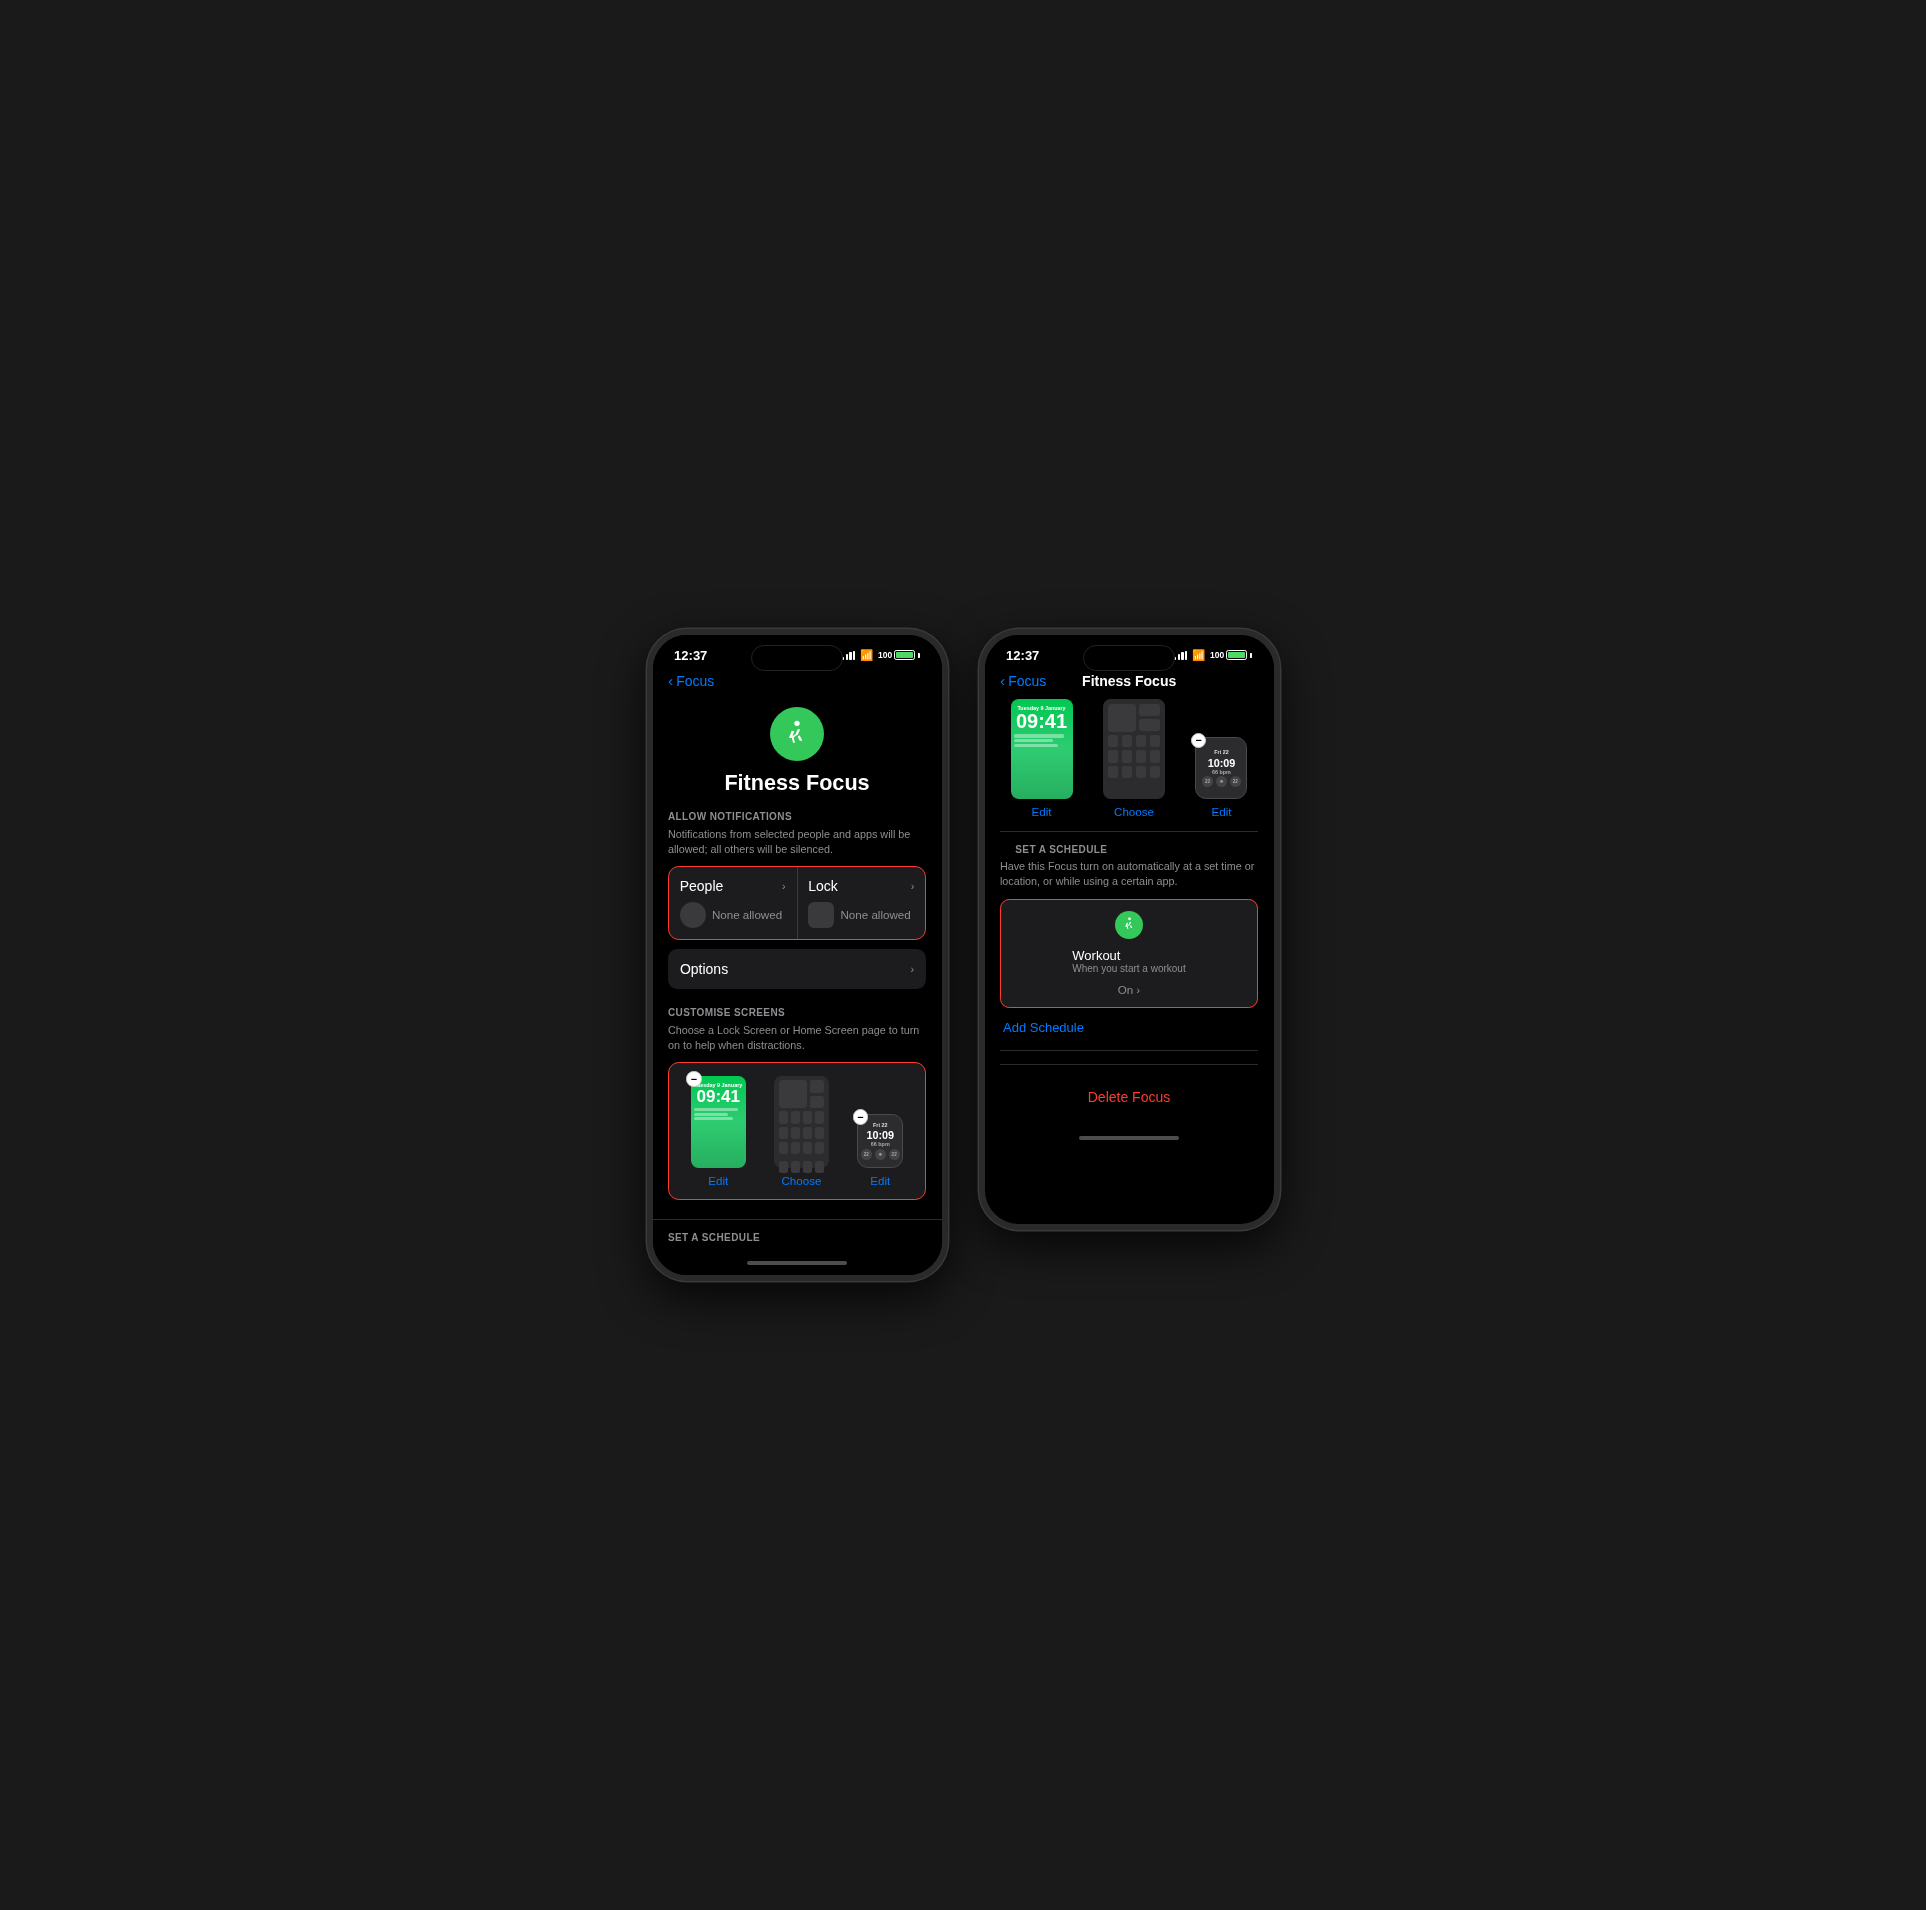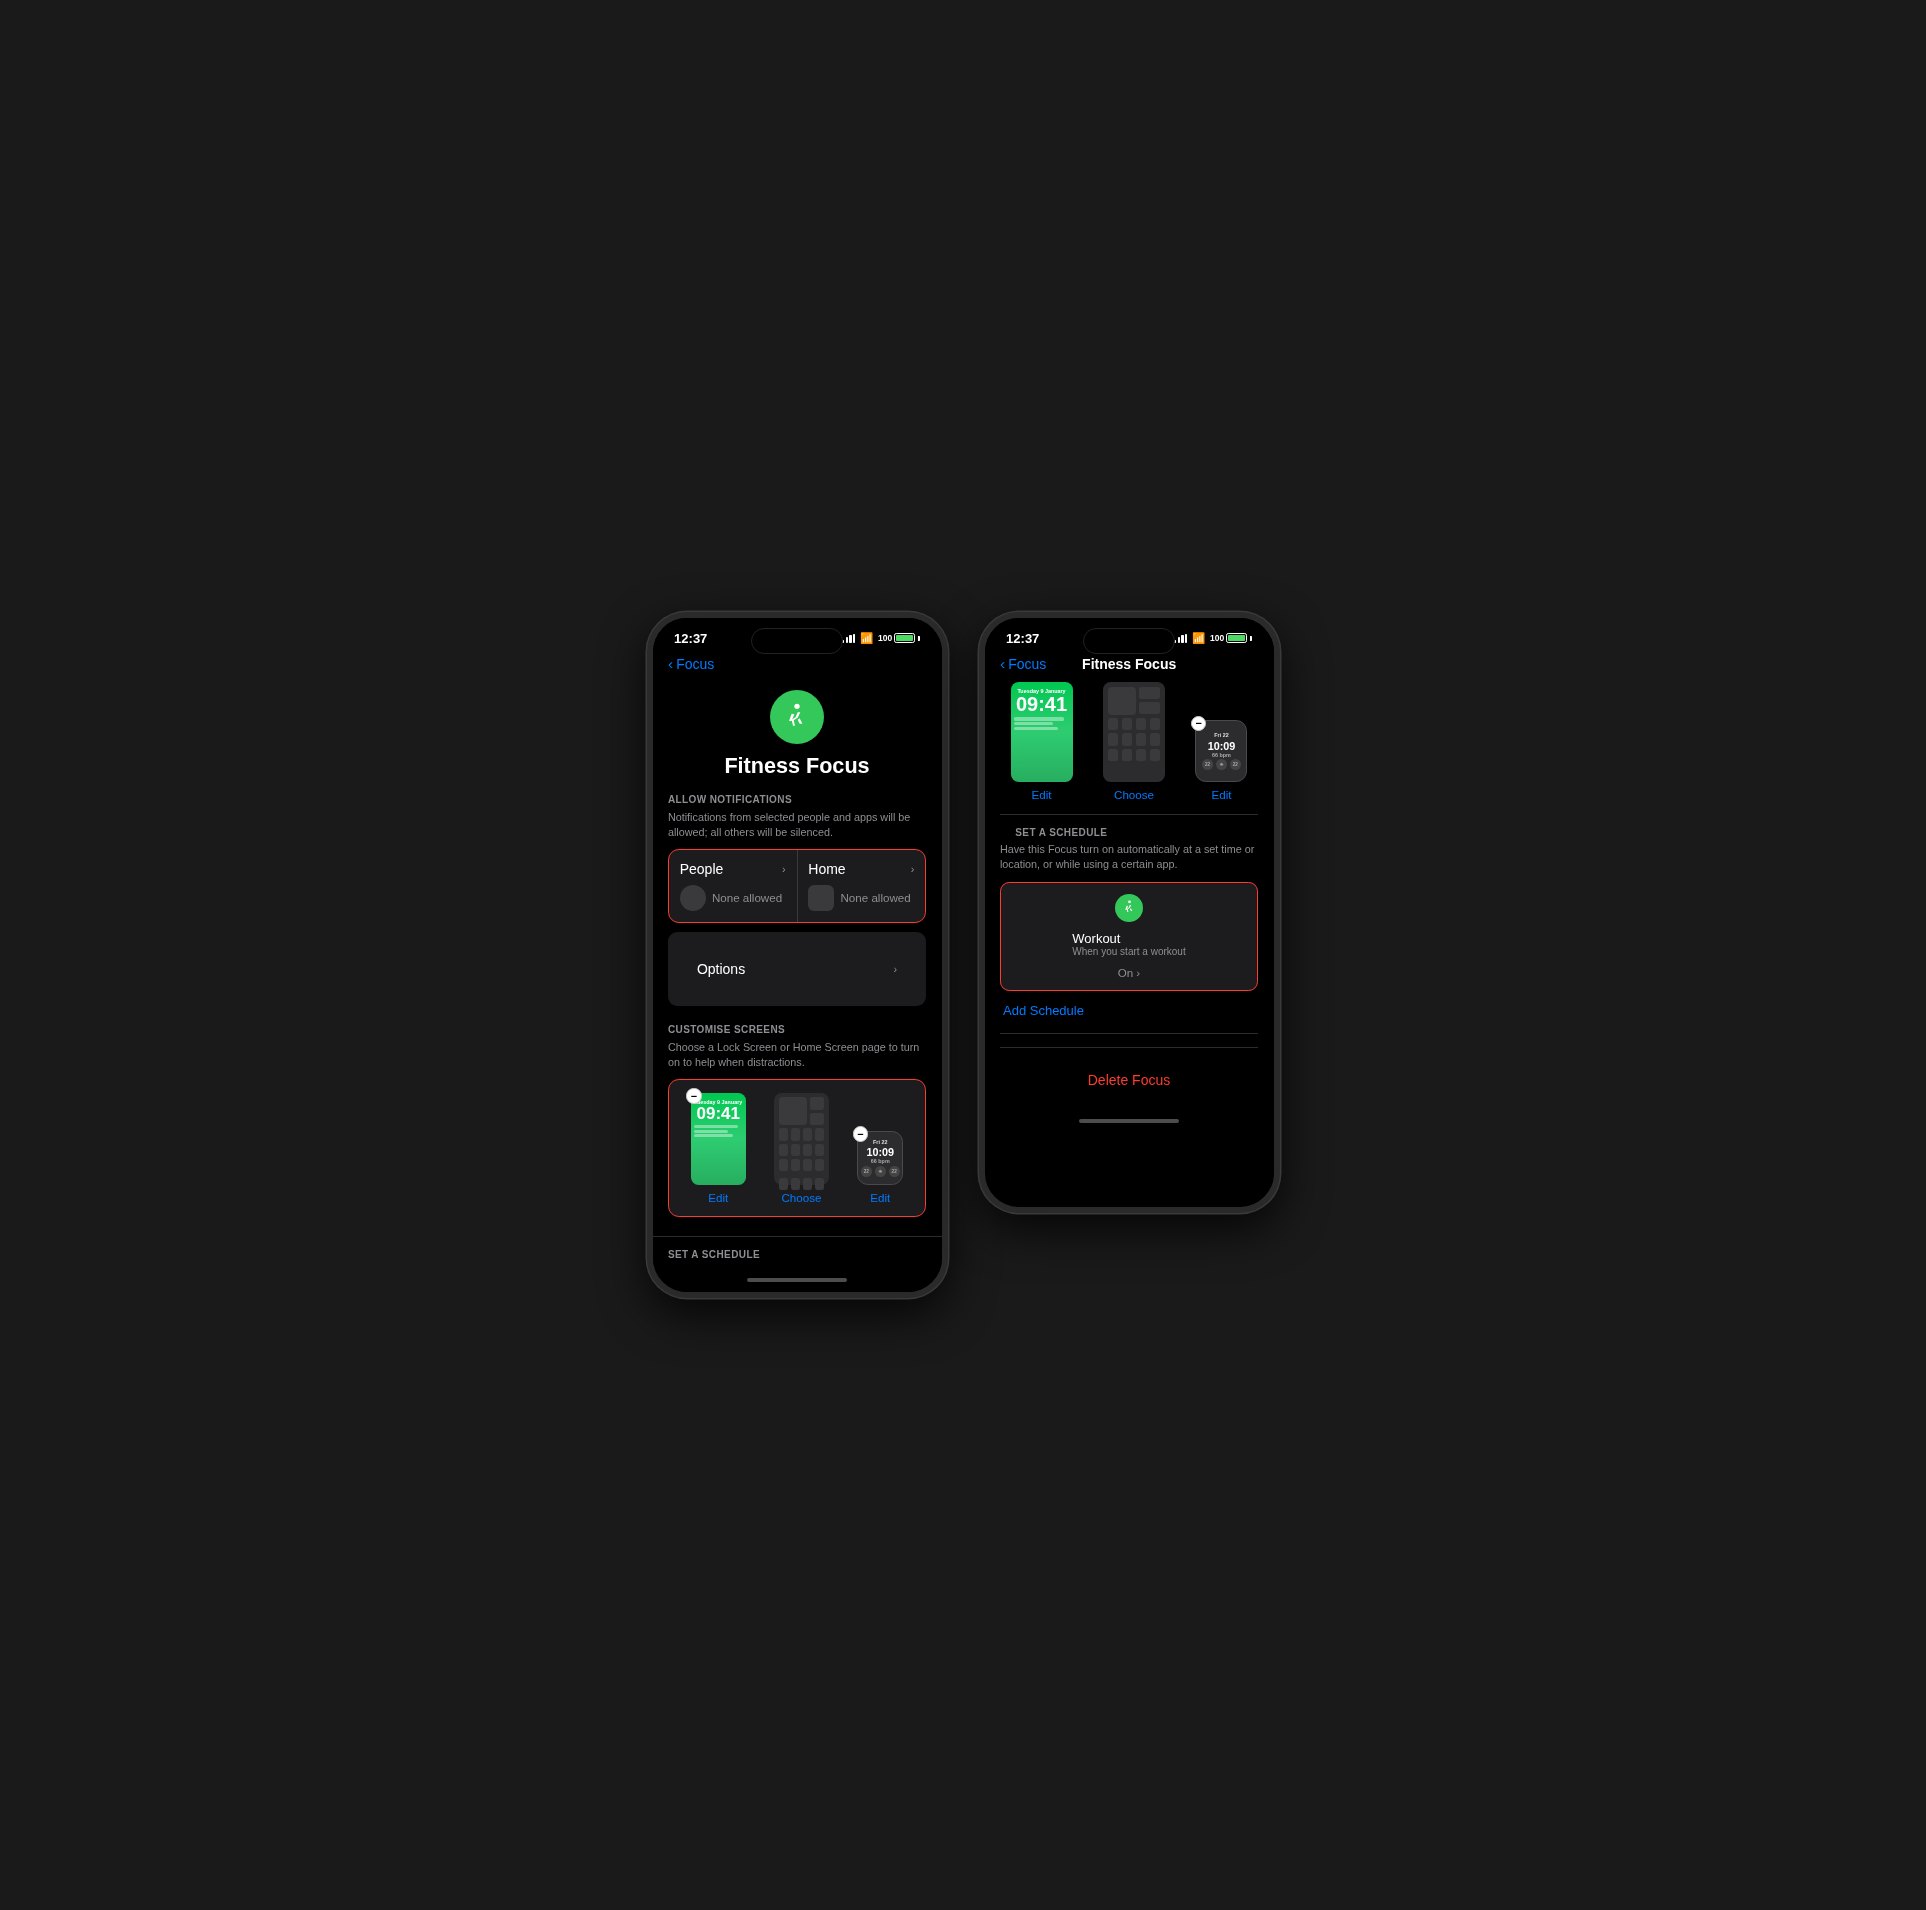--- a/index.html
+++ b/index.html
@@ -219,21 +219,21 @@
       border-radius: 6.2px;
     }
     .notif-none-text {
       font-size: 11.6px;
       color: #8e8e93;
     }
     .options-row {
       margin: 9.2px 15.4px 0;
       background: #1c1c1e;
       border-radius: 9.2px;
-      padding: 29px;
+      padding: 12px;
       display: flex;
       align-items: center;
       justify-content: space-between;
     }
     .options-label {
       font-size: 14px;
       color: #fff;
     }
     .options-chevron {
       color: #8e8e93;
@@ -582,21 +582,21 @@
               <span class="notif-cell-title">People</span>
               <span class="notif-chevron">›</span>
             </div>
             <div class="notif-placeholder">
               <div class="notif-avatar-placeholder"></div>
               <span class="notif-none-text">None allowed</span>
             </div>
           </div>
           <div class="notif-cell">
             <div class="notif-cell-header">
-              <span class="notif-cell-title">Home</span>
+              <span class="notif-cell-title">Lock</span>
               <span class="notif-chevron">›</span>
             </div>
             <div class="notif-placeholder">
               <div class="notif-app-placeholder"></div>
               <span class="notif-none-text">None allowed</span>
             </div>
           </div>
         </div>
 
         <div class="options-row">

